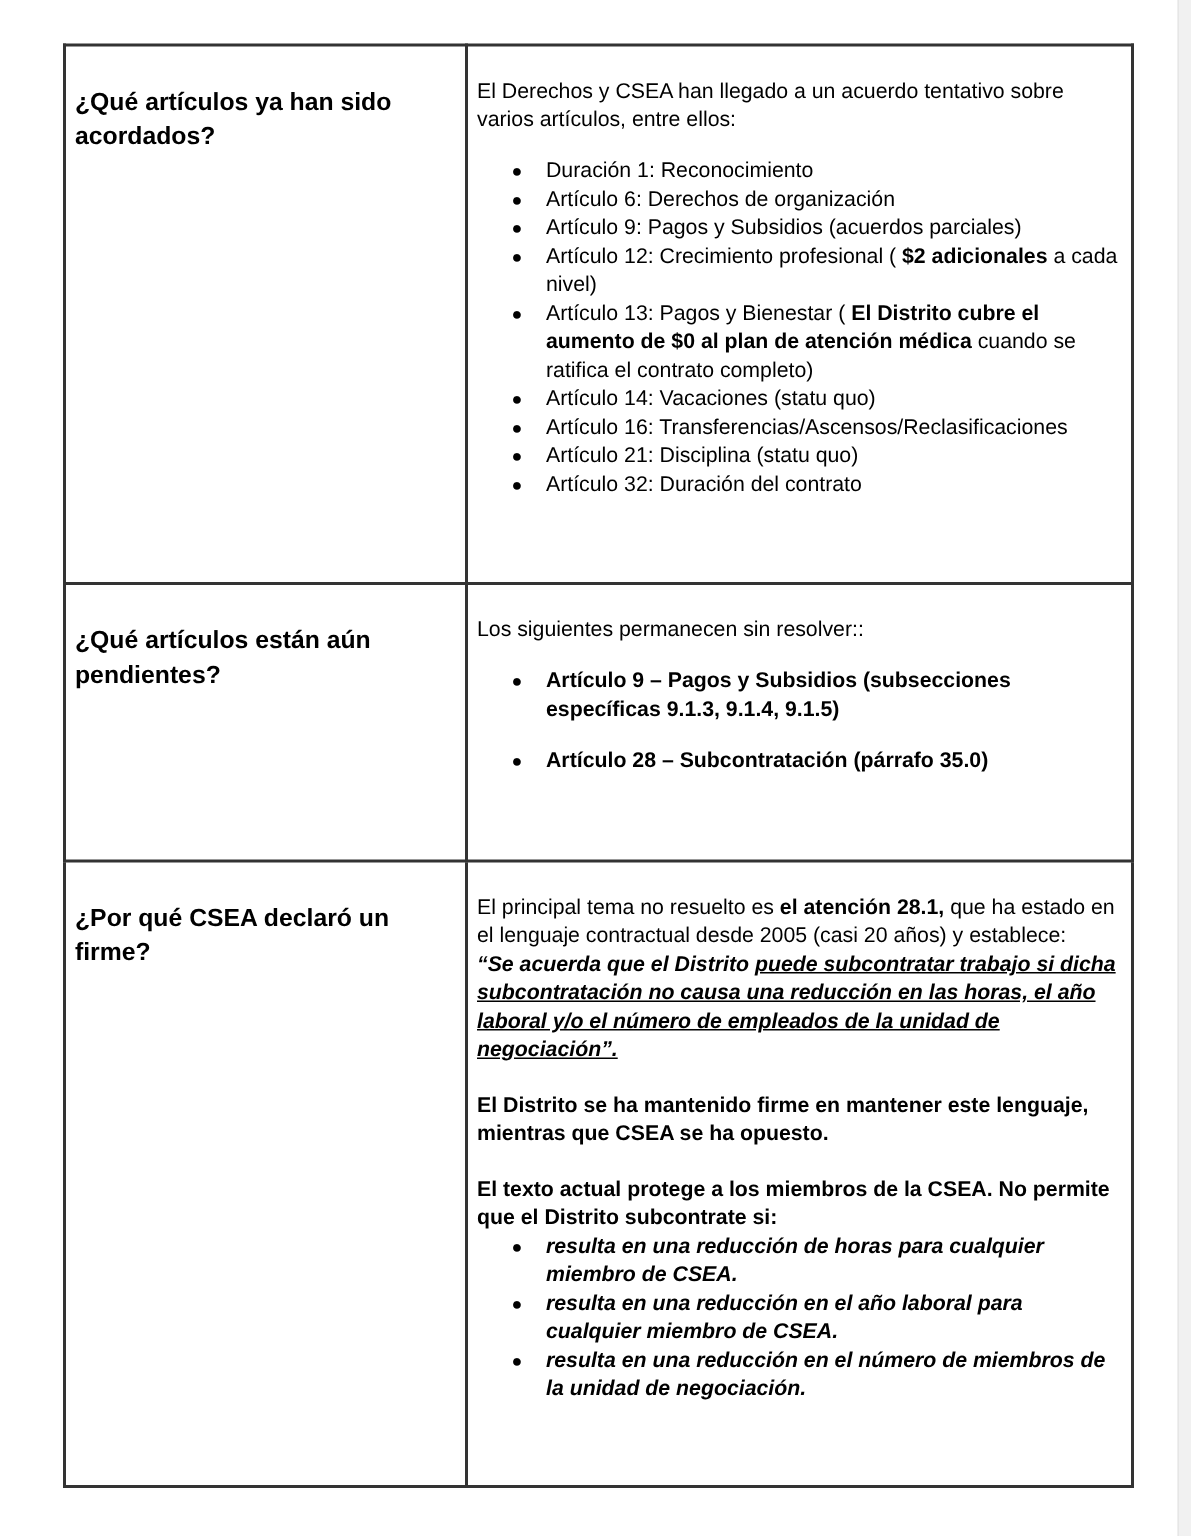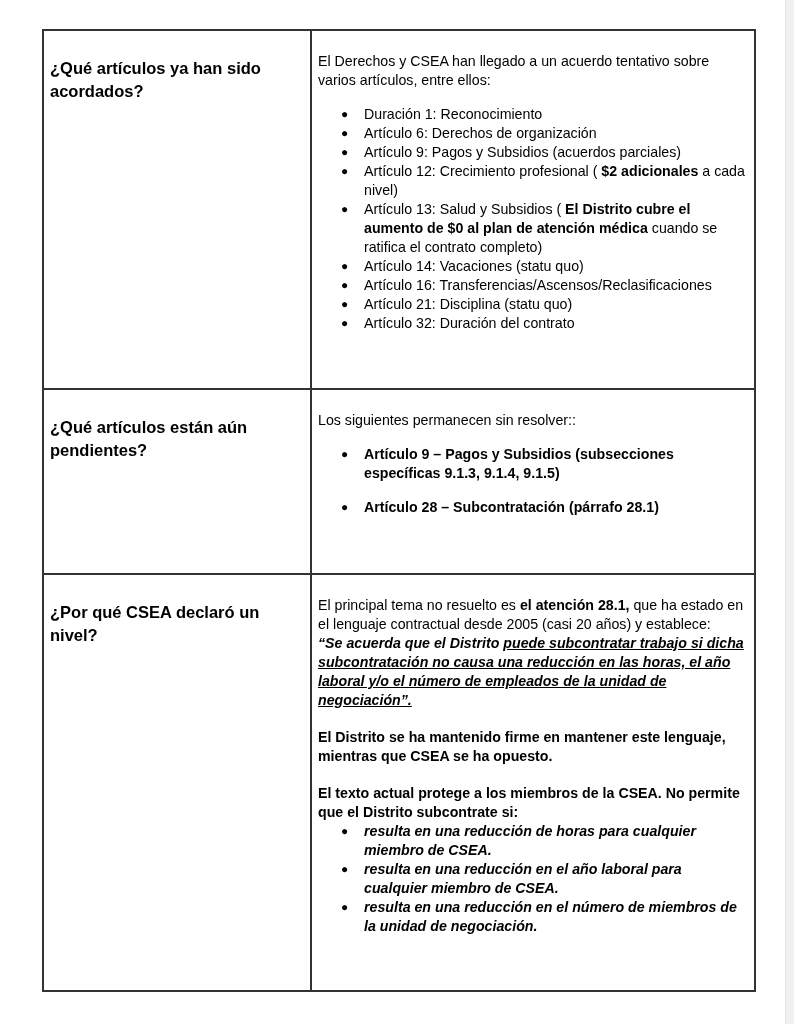--- a/index.html
+++ b/index.html
@@ -43,45 +43,45 @@
     <td class="q">
       <span>¿Qué artículos ya han sido acordados?</span>
     </td>
     <td class="a">
       <p>El Derechos y CSEA han llegado a un acuerdo tentativo sobre varios artículos, entre ellos:</p>
       <ul class="ul-first">
         <li><span class="bullet">●</span><span>Duración 1: Reconocimiento</span></li>
         <li><span class="bullet">●</span><span>Artículo 6: Derechos de organización</span></li>
         <li><span class="bullet">●</span><span>Artículo 9: Pagos y Subsidios (acuerdos parciales)</span></li>
         <li><span class="bullet">●</span><span>Artículo 12: Crecimiento profesional ( </span><b>$2 adicionales</b><span> a cada nivel)</span></li>
-        <li><span class="bullet">●</span><span>Artículo 13: Salud y Subsidios ( </span><b>El Distrito cubre el aumento de $0 al plan de atención médica</b><span> cuando se ratifica el contrato completo)</span></li>
+        <li><span class="bullet">●</span><span>Artículo 13: Pagos y Bienestar ( </span><b>El Distrito cubre el aumento de $0 al plan de atención médica</b><span> cuando se ratifica el contrato completo)</span></li>
         <li><span class="bullet">●</span><span>Artículo 14: Vacaciones (statu quo)</span></li>
         <li><span class="bullet">●</span><span>Artículo 16: Transferencias/Ascensos/Reclasificaciones</span></li>
         <li><span class="bullet">●</span><span>Artículo 21: Disciplina (statu quo)</span></li>
         <li><span class="bullet">●</span><span>Artículo 32: Duración del contrato</span></li>
       </ul>
     </td>
   </tr>
 
   <tr class="row2">
     <td class="q">
       <span>¿Qué artículos están aún pendientes?</span>
     </td>
     <td class="a">
       <p>Los siguientes permanecen sin resolver::</p>
       <ul class="ul-first pending">
         <li><span class="bullet">●</span><span>Artículo 9 – Pagos y Subsidios (subsecciones específicas 9.1.3, 9.1.4, 9.1.5)</span></li>
-        <li><span class="bullet">●</span><span>Artículo 28 – Subcontratación (párrafo 28.1)</span></li>
+        <li><span class="bullet">●</span><span>Artículo 28 – Subcontratación (párrafo 35.0)</span></li>
       </ul>
     </td>
   </tr>
 
   <tr class="row3">
     <td class="q">
-      <span>¿Por qué CSEA declaró un nivel?</span>
+      <span>¿Por qué CSEA declaró un firme?</span>
     </td>
     <td class="a">
       <p><span>El principal tema no resuelto es </span><b>el atención 28.1,</b><span> que ha estado en el lenguaje contractual desde 2005 (casi 20 años) y establece:</span></p>
       <p class="quote"><span>“Se acuerda que el Distrito </span><u>puede subcontratar trabajo si dicha subcontratación no causa una reducción en las horas, el año laboral y/o el número de empleados de la unidad de negociación”.</u></p>
       <p class="gap">El Distrito se ha mantenido firme en mantener este lenguaje, mientras que CSEA se ha opuesto.</p>
       <p class="gap bi">El texto actual protege a los miembros de la CSEA. No permite que el Distrito subcontrate si:</p>
       <ul class="imp-list">
         <li><span class="bullet">●</span><span>resulta en una reducción de horas para cualquier miembro de CSEA.</span></li>
         <li><span class="bullet">●</span><span>resulta en una reducción en el año laboral para cualquier miembro de CSEA.</span></li>
         <li><span class="bullet">●</span><span>resulta en una reducción en el número de miembros de la unidad de negociación.</span></li>

